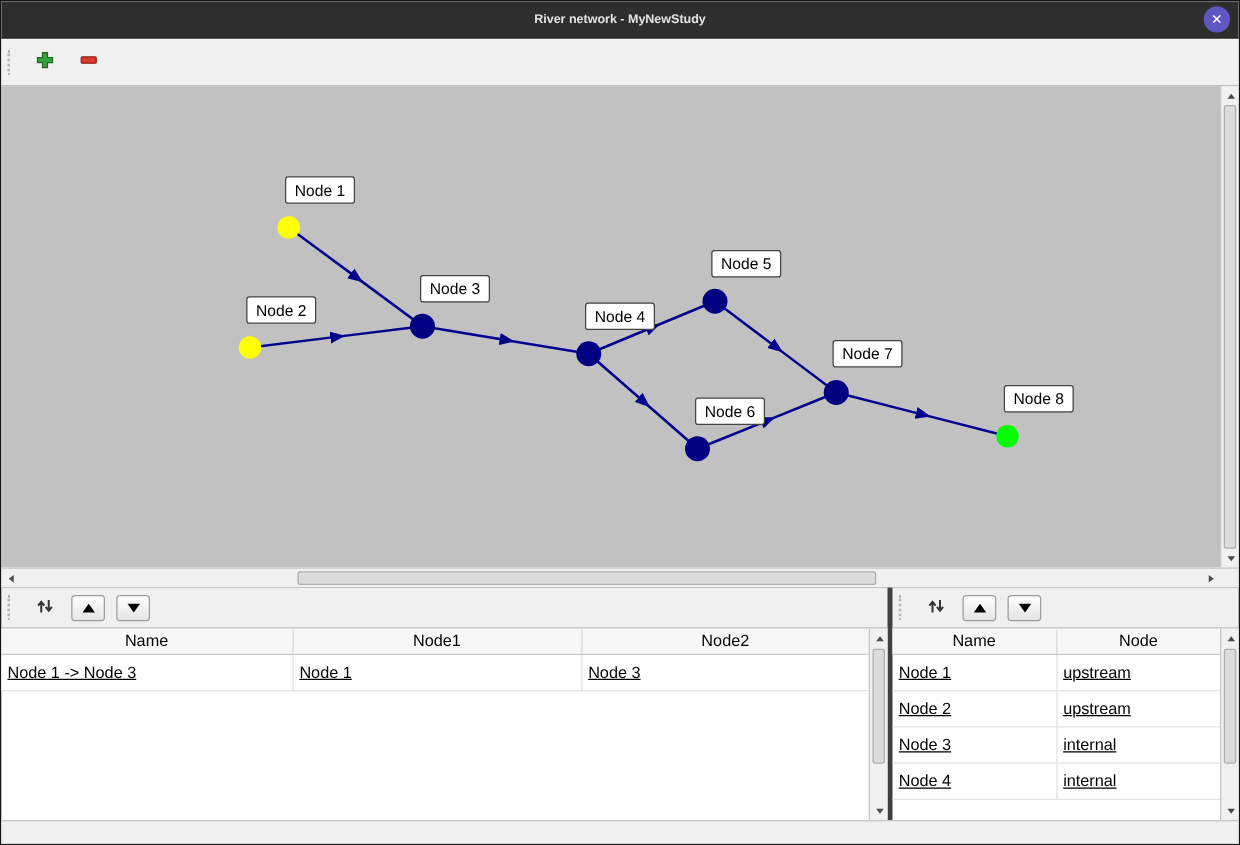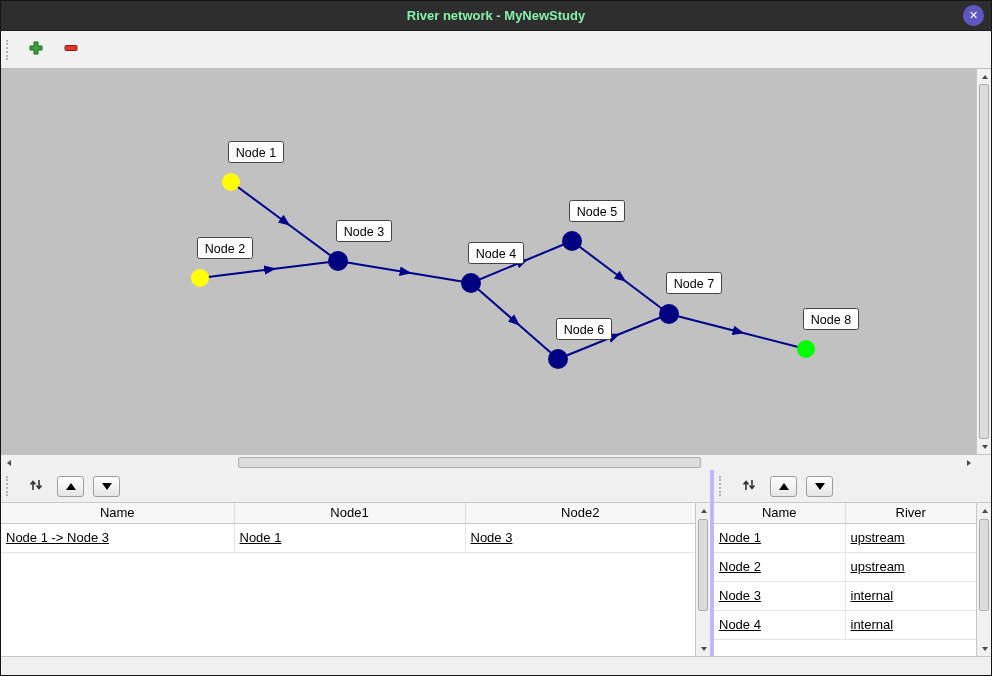--- a/index.html
+++ b/index.html
@@ -5,21 +5,21 @@
   html,body{margin:0;padding:0;background:#888;}
   *{box-sizing:border-box;}
   .window{
     position:relative;width:992px;height:676px;
     background:#f0f0f0;border:1px solid #151515;overflow:hidden;
     font-family:"Liberation Sans", sans-serif;color:#000;
   }
   
   .titlebar{position:absolute;top:0;left:0;right:0;height:30px;background:#2e2e2e;
     display:flex;align-items:center;justify-content:center;border-bottom:1px solid #1d1d1d;}
-  .title{color:#86efac;font-size:13px;font-weight:bold;}
+  .title{color:#e5e5e5;font-size:10px;font-weight:bold;}
   .close-btn{position:absolute;right:7px;top:4px;width:21px;height:21px;border-radius:50%;
     background:#5f57c0;color:#fff;display:flex;align-items:center;justify-content:center;
     font-size:11px;cursor:default;}
   
   .main-toolbar{position:absolute;top:30px;left:0;right:0;height:38px;background:#f1f1f1;
     border-bottom:1px solid #bdbdbd;display:flex;align-items:center;padding-left:5px;gap:7px;}
   .tb-handle{width:5px;height:20px;border-left:2px dotted #b3b3b3;margin-right:4px;}
   .flat-btn{width:28px;height:28px;display:flex;align-items:center;justify-content:center;
     background:transparent;border:none;padding:0;}
   
@@ -30,21 +30,21 @@
   .vscroll{border-left:1px solid #c6c6c6;}
   .hscroll{border-top:1px solid #c6c6c6;}
   .sb-btn{position:absolute;width:15px;height:15px;display:flex;align-items:center;justify-content:center;}
   .sb-thumb{position:absolute;background:#dcdcdc;border:1px solid #aeaeae;border-radius:2px;}
   .tri-up{width:0;height:0;border-left:3.5px solid transparent;border-right:3.5px solid transparent;border-bottom:4.5px solid #4a4a4a;}
   .tri-down{width:0;height:0;border-left:3.5px solid transparent;border-right:3.5px solid transparent;border-top:4.5px solid #4a4a4a;}
   .tri-left{width:0;height:0;border-top:3.5px solid transparent;border-bottom:3.5px solid transparent;border-right:4.5px solid #4a4a4a;}
   .tri-right{width:0;height:0;border-top:3.5px solid transparent;border-bottom:3.5px solid transparent;border-left:4.5px solid #4a4a4a;}
   .corner{position:absolute;top:453px;right:0;width:15px;height:16px;background:#f0f0f0;border-top:1px solid #c6c6c6;}
   
-  .bottom-panels{position:absolute;top:469px;left:0;right:0;bottom:19px;background:#c4b5fd;}
+  .bottom-panels{position:absolute;top:469px;left:0;right:0;bottom:19px;background:#404040;}
   .panel{position:absolute;top:0;bottom:0;}
   .panel-left{left:0;width:709px;}
   .panel-right{left:713px;width:277px;}
   .mini-toolbar{position:absolute;top:0;left:0;right:0;height:32px;display:flex;align-items:center;
     padding-left:5px;gap:9px;background:#f0f0f0;}
   .arrow-btn{width:27px;height:21px;border:1px solid #9e9e9e;border-radius:3px;
     background:linear-gradient(#ffffff,#e5e5e5);display:flex;align-items:center;justify-content:center;padding:0;}
   .btn-tri-up{width:0;height:0;border-left:5px solid transparent;border-right:5px solid transparent;border-bottom:7px solid #000;}
   .btn-tri-down{width:0;height:0;border-left:5px solid transparent;border-right:5px solid transparent;border-top:7px solid #000;}
   .table-zone{position:absolute;top:32px;left:0;right:0;bottom:0;background:#ffffff;border-top:1px solid #c9c9c9;}
@@ -238,21 +238,21 @@
           </button>
         <button class="arrow-btn">
             <span class="btn-tri-down"></span>
           </button>
       </div>
       <div class="table-zone">
         <table id="nodes-table">
           <thead>
               <tr>
                 <th>Name</th>
-                <th>River</th>
+                <th>Node</th>
               </tr>
             </thead>
           <tbody>
               <tr>
                 <td>Node 1</td>
                 <td>upstream</td>
               </tr>
               <tr>
                 <td>Node 2</td>
                 <td>upstream</td>

